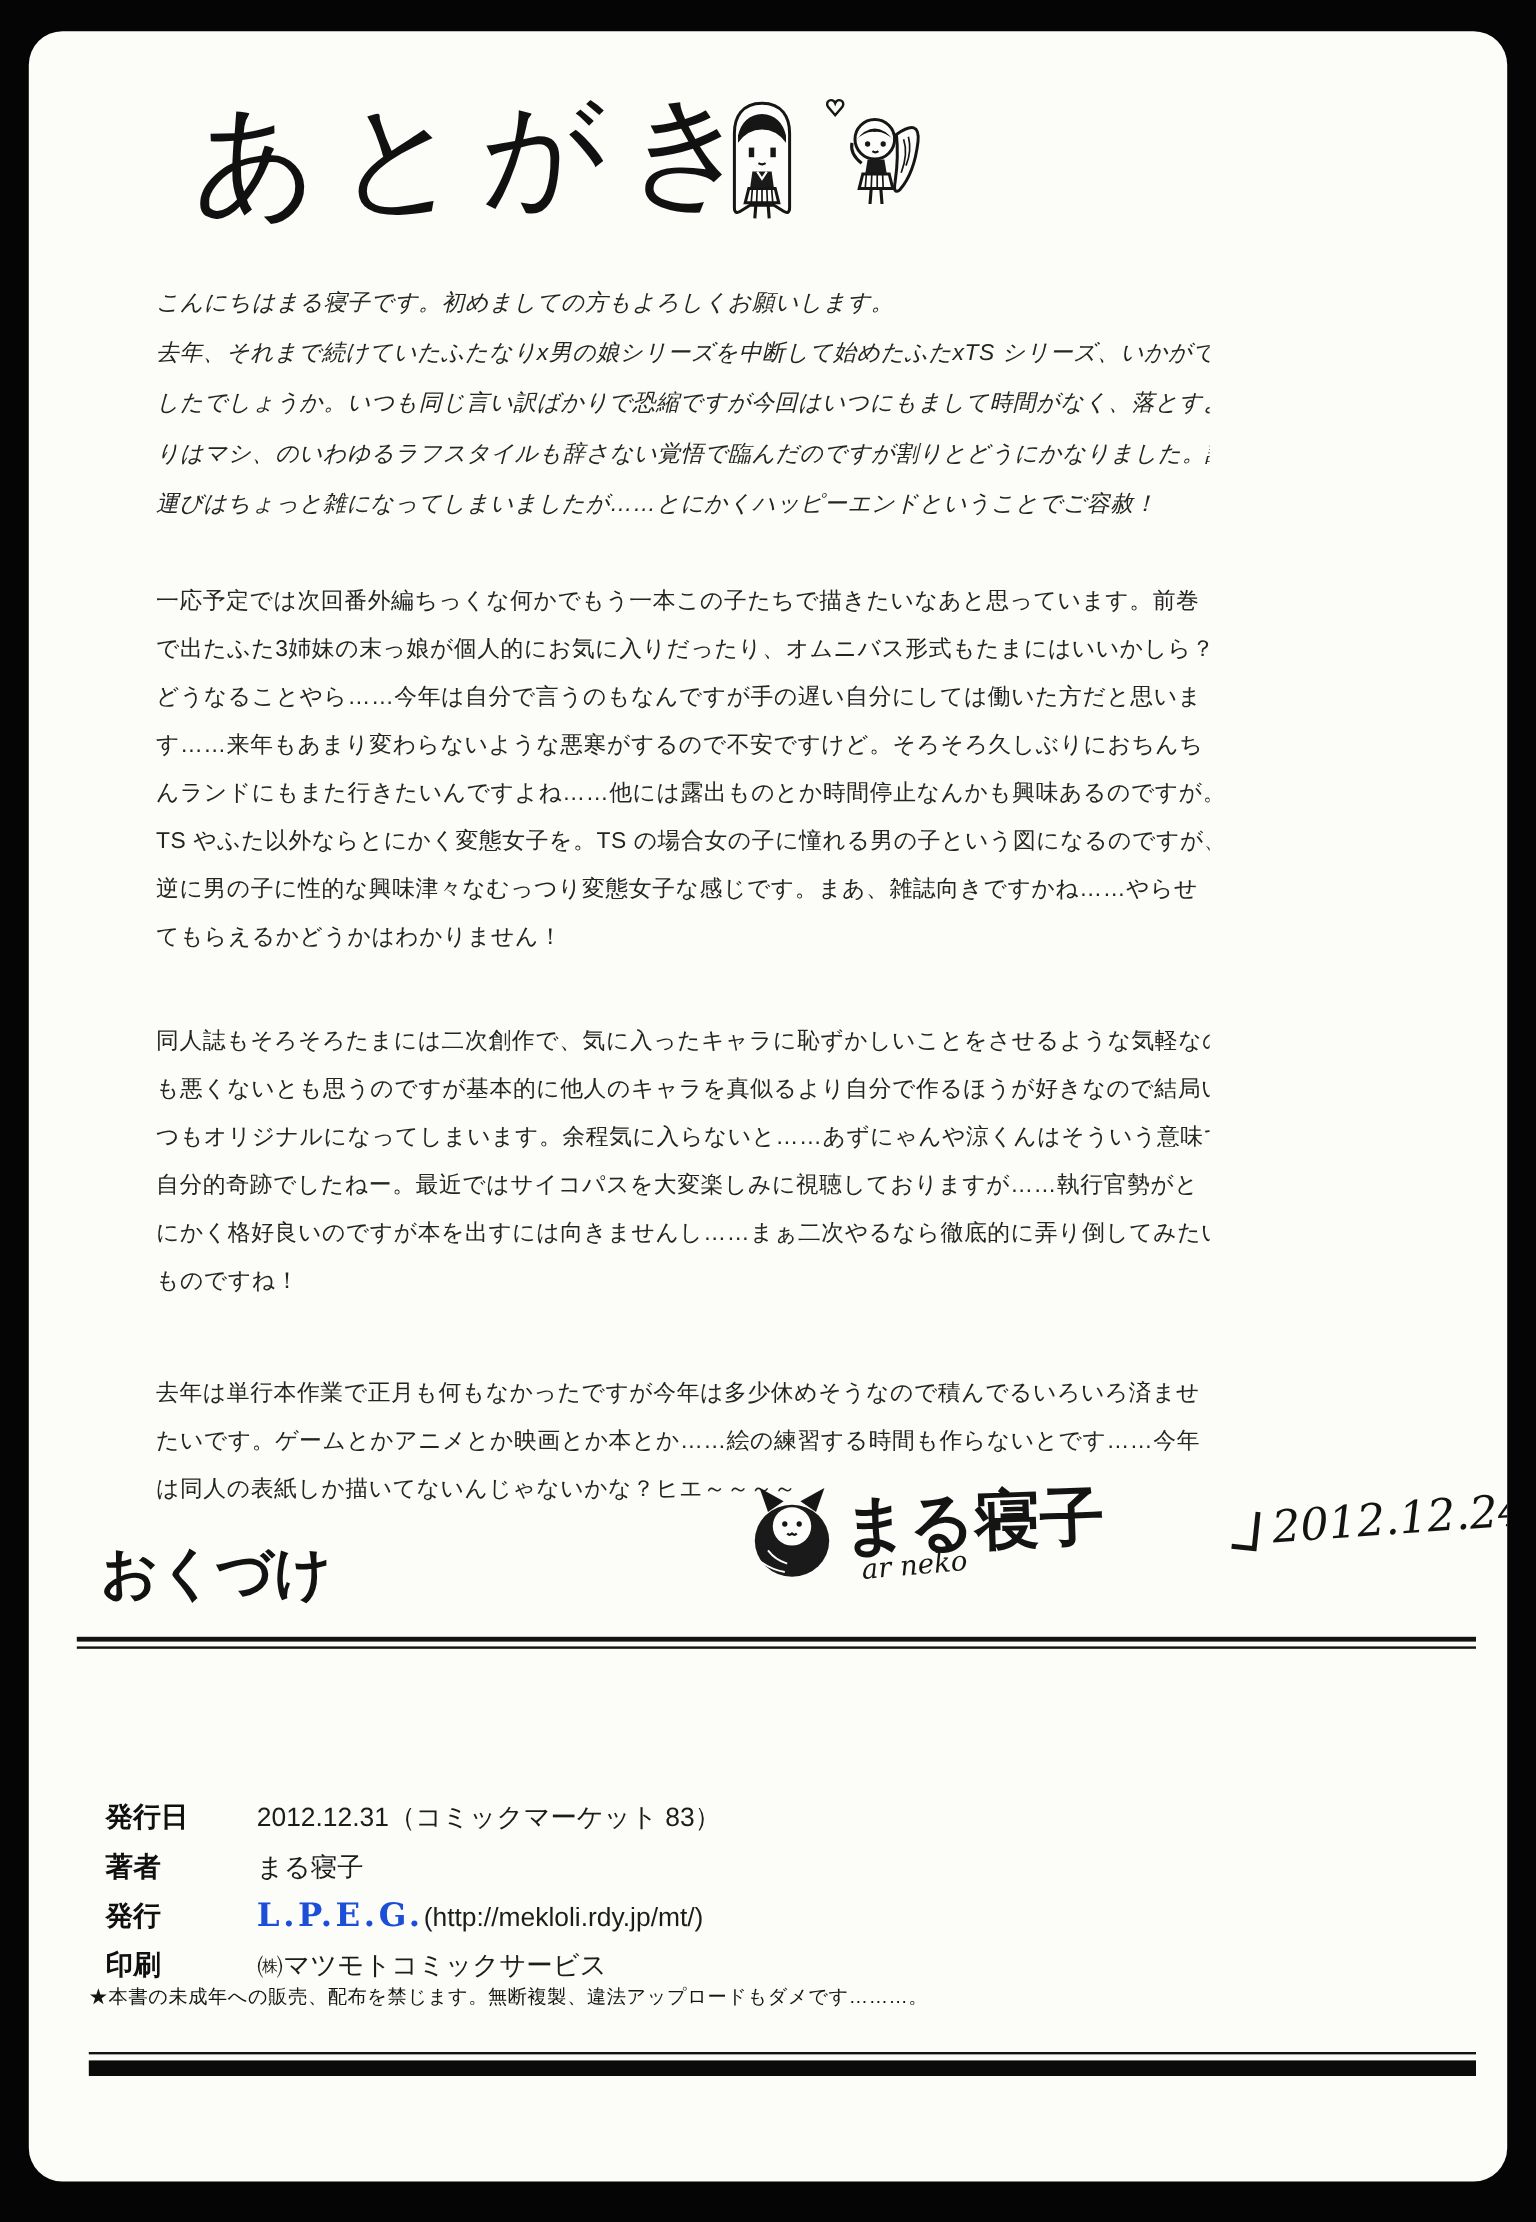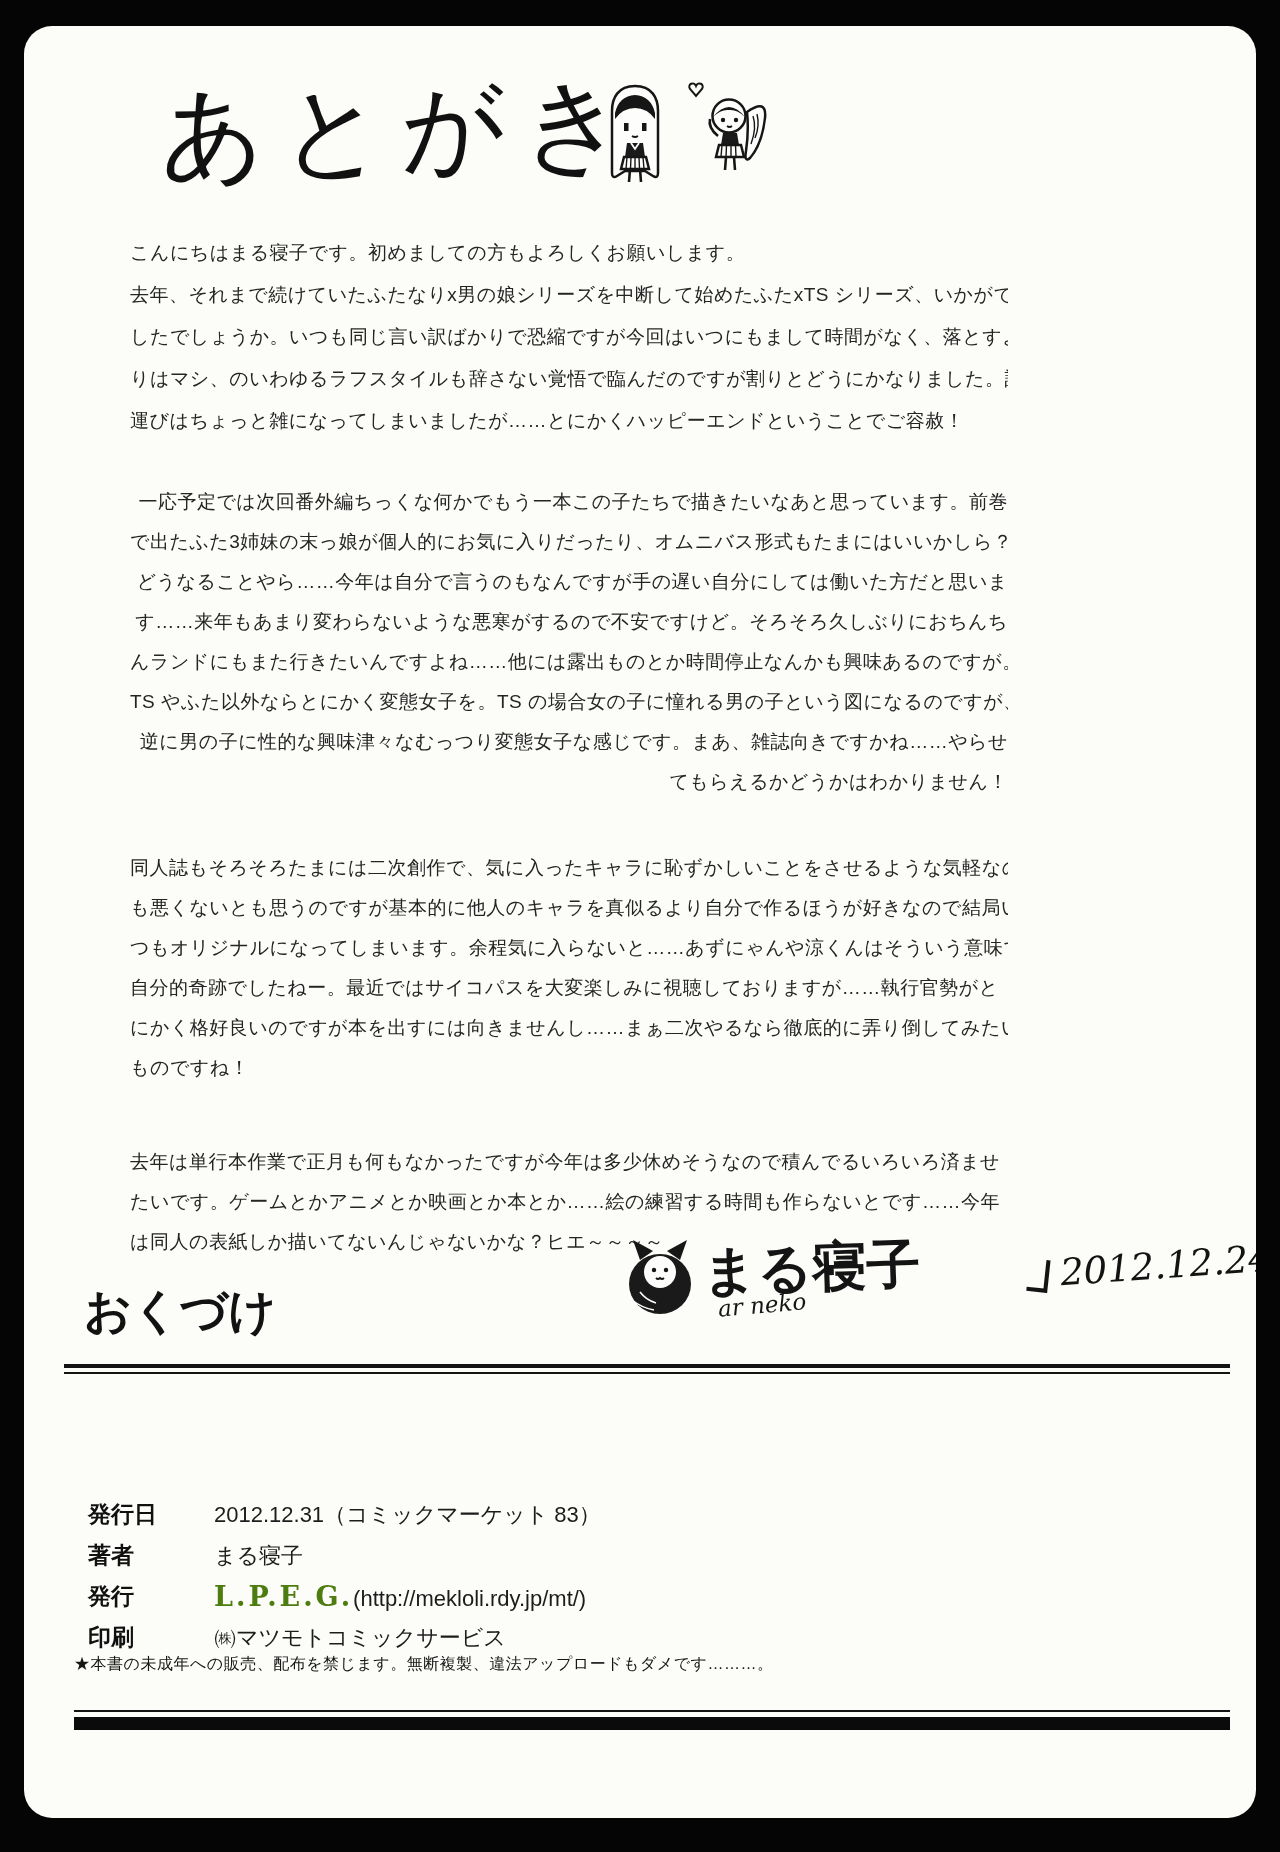--- a/index.html
+++ b/index.html
@@ -12,22 +12,22 @@
 
   .title { left:136px; top:36px; font-size:102px; font-weight:400;
            font-family:"DejaVu Sans", sans-serif; letter-spacing:16px;
            transform:rotate(-1.5deg); color:#111; }
 
   .chibis { left:576px; top:50px; }
 
   .para { left:106px; width:878px; font-size:19px; line-height:40px;
           letter-spacing:0.5px; color:#242424; }
   .para div { white-space:nowrap; overflow:hidden; }
-  #p1 { top:206px; line-height:42px; }
-  #p2 { top:456px;text-align:right; }
+  #p1 { top:206px; line-height:42px;font-style:italic; }
+  #p2 { top:456px; }
   #p3 { top:822px; }
   #p4 { top:1116px; }
 
   .cat { left:596px; top:1208px; }
   .sig-name { left:678px; top:1206px; font-size:54px; font-weight:bold;
               font-family:"DejaVu Sans", sans-serif; transform:rotate(-2deg); color:#141414; }
   .sig-flourish { left:1000px; top:1198px; font-size:62px; font-weight:bold;
                   transform:rotate(6deg); color:#141414; }
   .sig-romaji { left:694px; top:1266px; font-size:23px; font-style:italic;
                 font-family:"DejaVu Serif", serif; transform:rotate(-5deg); color:#161616; }
@@ -38,21 +38,21 @@
                       font-family:"DejaVu Sans", sans-serif; color:#121212; }
   .rule-double { left:40px; top:1338px; width:1166px; }
   .rule-double .t { height:4px; background:#131313; }
   .rule-double .b { height:2px; background:#131313; margin-top:4px; }
 
   .colophon-table { left:64px; top:1424px; width:1120px; font-size:22px;margin-top:44px; }
   .colophon-row { display:flex; height:41px; align-items:center; }
   .colophon-row .lab { width:126px; font-weight:bold; font-size:23px; color:#101010; }
   .colophon-row .val { color:#1c1c1c; }
   .brand { font-family:"DejaVu Serif", serif; font-weight:bold; font-size:27px;
-           letter-spacing:3px; color:#4d7c0f; }
+           letter-spacing:3px; color:#1d4ed8; }
 
   .notice { left:50px; top:1628px; font-size:16px; letter-spacing:0.5px; color:#151515; }
   .rule-bottom { left:50px; top:1684px; width:1156px; }
   .rule-bottom .t { height:2px; background:#131313; }
   .rule-bottom .b { height:13px; background:#0b0b0b; margin-top:5px; }
 
   svg { display:block; }
 </style>
 </head>
 <body>

